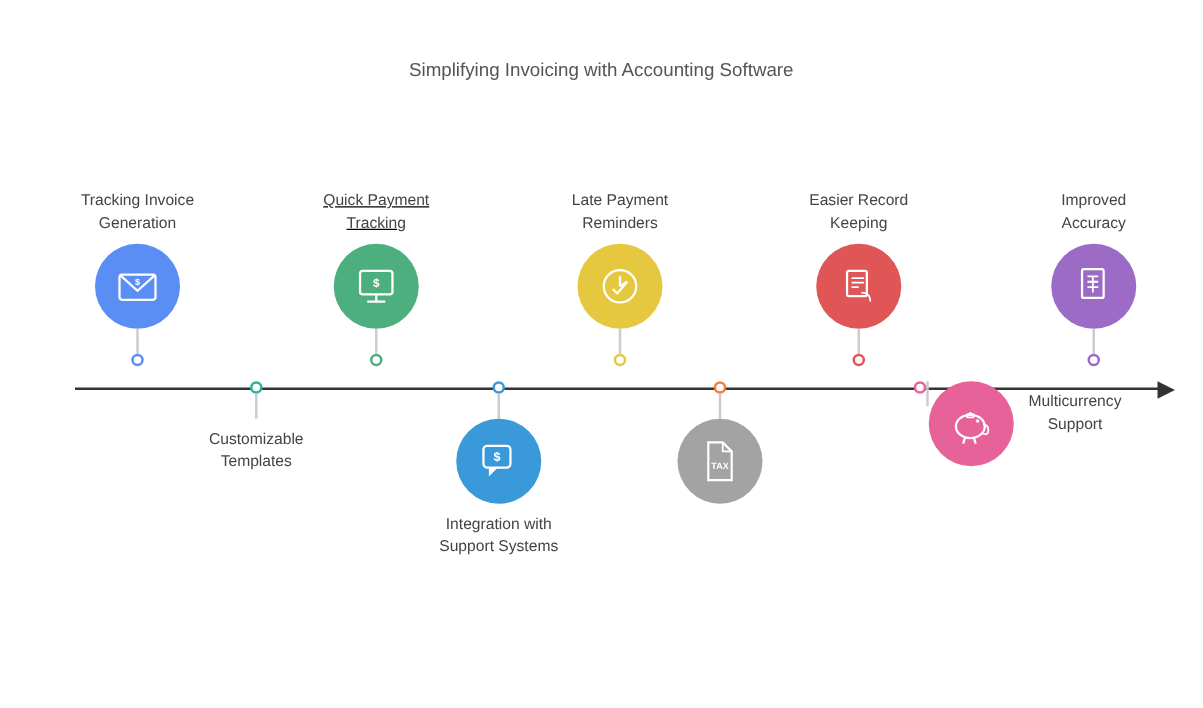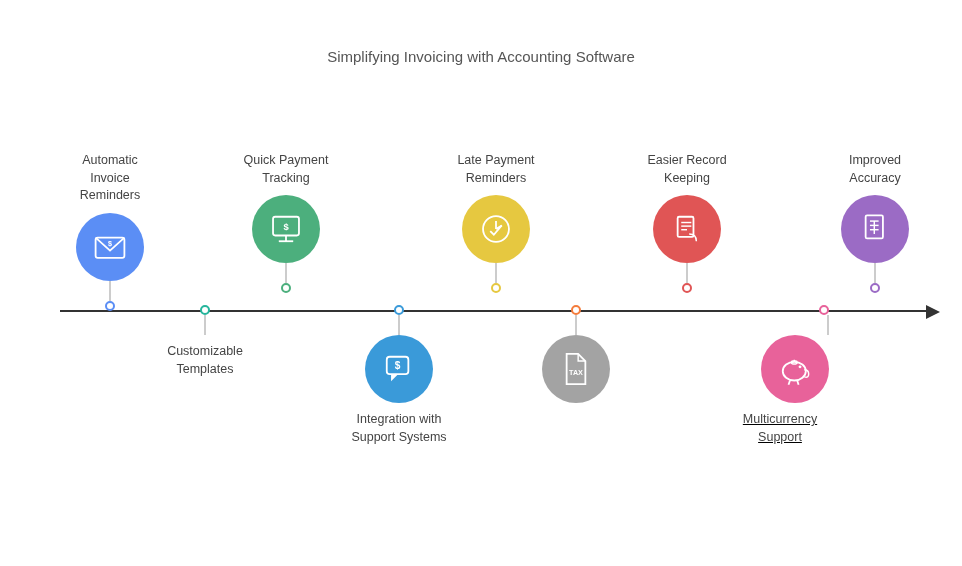--- a/index.html
+++ b/index.html
@@ -53,32 +53,32 @@
 <body>
 
 <div class="container">
 
   <div class="title">Simplifying Invoicing with Accounting Software</div>
 
   <div class="timeline-line"></div>
   <div class="timeline-arrow"></div>
 
 <div style="position: absolute; display: flex; flex-direction: column; align-items: center; left: 61px; top: 152px;">
-      <div style="font-size: 12.5px; color: rgb(68, 68, 68); text-align: center; line-height: 1.4; margin-bottom: 8px; width: 98px; font-family: &quot;Segoe UI&quot;, Arial, sans-serif;">Automatic Invoice Reminders</div>
+      <div style="font-size: 12.5px; color: rgb(68, 68, 68); text-align: center; line-height: 1.4; margin-bottom: 8px; width: 98px; font-family: &quot;Segoe UI&quot;, Arial, sans-serif;">Tracking Invoice Generation</div>
       <div style="width: 68px; height: 68px; border-radius: 50%; background: rgb(91, 142, 245); display: flex; align-items: center; justify-content: center;">
         <svg xmlns="http://www.w3.org/2000/svg" viewBox="0 0 50 50" width="36" height="36">
           <rect x="5" y="12" width="40" height="28" rx="3" fill="none" stroke="white" stroke-width="2.5"></rect>
         <polyline points="5,12 25,30 45,12" fill="none" stroke="white" stroke-width="2.5"></polyline>
         <text x="25" y="24" text-anchor="middle" font-size="10" fill="white" font-weight="bold">$</text>
       </svg>
       </div>
       <div style="width: 2px; height: 20px; background: rgb(204, 204, 204);"></div>
       <div style="width: 10px; height: 10px; border-radius: 50%; border: 2px solid rgb(91, 142, 245); background: rgb(255, 255, 255);"></div>
     </div>
-    <div style="position: absolute; display: flex; flex-direction: column; align-items: center; left: 237px; top: 152px;">
+    <div style="position: absolute; display: flex; flex-direction: column; align-items: center; left: 252px; top: 152px; text-decoration: underline;">
       <div style="font-size: 12.5px; color: rgb(68, 68, 68); text-align: center; line-height: 1.4; margin-bottom: 8px; width: 98px; font-family: &quot;Segoe UI&quot;, Arial, sans-serif;">Quick Payment Tracking</div>
       <div style="width: 68px; height: 68px; border-radius: 50%; background: rgb(76, 175, 125); display: flex; align-items: center; justify-content: center;">
         <svg xmlns="http://www.w3.org/2000/svg" viewBox="0 0 50 50" width="36" height="36">
           <rect x="7" y="8" width="36" height="26" rx="3" fill="none" stroke="white" stroke-width="2.5"></rect>
         <line x1="25" y1="34" x2="25" y2="42" stroke="white" stroke-width="2.5"></line>
         <line x1="15" y1="42" x2="35" y2="42" stroke="white" stroke-width="2.5"></line>
         <text x="25" y="26" text-anchor="middle" font-size="13" fill="white" font-weight="bold">$</text>
       </svg>
       </div>
       <div style="width: 2px; height: 20px; background: rgb(204, 204, 204);"></div>
@@ -146,21 +146,21 @@
       <div style="width: 10px; height: 10px; border-radius: 50%; border: 2px solid rgb(244, 124, 60); background: rgb(255, 255, 255);"></div>
       <div style="width: 2px; height: 20px; background: rgb(204, 204, 204);"></div>
       <div style="width: 68px; height: 68px; border-radius: 50%; background: #a3a3a3; display: flex; align-items: center; justify-content: center;">
         <svg xmlns="http://www.w3.org/2000/svg" viewBox="0 0 50 50" width="36" height="36">
           <path d="M12 4 L12 46 L38 46 L38 14 L28 4 Z" fill="none" stroke="white" stroke-width="2.5"></path>
         <polyline points="28,4 28,14 38,14" fill="none" stroke="white" stroke-width="2"></polyline>
         <text x="25" y="34" text-anchor="middle" font-size="10" fill="white" font-weight="bold">TAX</text>
       </svg>
       </div>
     </div>
-    <div style="position: absolute; display: flex; flex-direction: column; align-items: flex-end; left: 731px; top: 305px; text-decoration: underline;">
+    <div style="position: absolute; display: flex; flex-direction: row; align-items: flex-start; left: 731px; top: 305px;">
       <div style="width: 10px; height: 10px; border-radius: 50%; border: 2px solid rgb(232, 98, 154); background: rgb(255, 255, 255);"></div>
       <div style="width: 2px; height: 20px; background: rgb(204, 204, 204);"></div>
       <div style="width: 68px; height: 68px; border-radius: 50%; background: rgb(232, 98, 154); display: flex; align-items: center; justify-content: center;">
         <svg xmlns="http://www.w3.org/2000/svg" viewBox="0 0 50 50" width="36" height="36">
           <ellipse cx="24" cy="28" rx="16" ry="13" fill="none" stroke="white" stroke-width="2.5"></ellipse>
         <circle cx="32" cy="22" r="2" fill="white"></circle>
         <path d="M38 26 Q44 26 44 32 Q44 38 38 36" fill="none" stroke="white" stroke-width="2"></path>
         <line x1="18" y1="41" x2="16" y2="47" stroke="white" stroke-width="2.5"></line>
         <line x1="28" y1="41" x2="30" y2="47" stroke="white" stroke-width="2.5"></line>
         <rect x="20" y="14" width="8" height="4" rx="2" fill="none" stroke="white" stroke-width="2"></rect>

